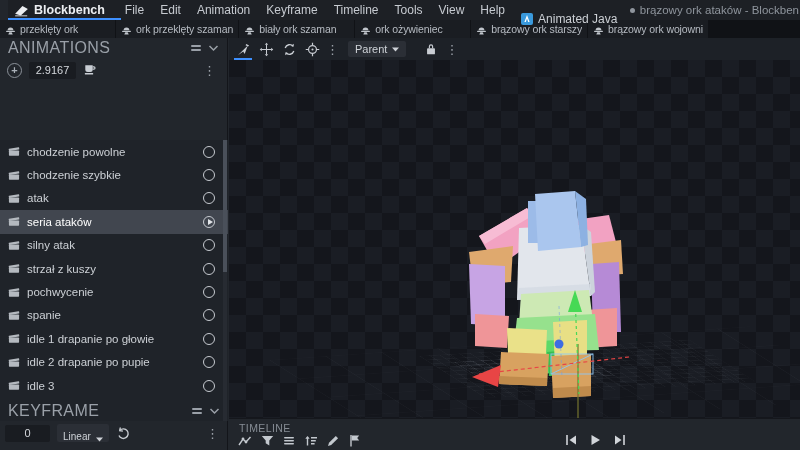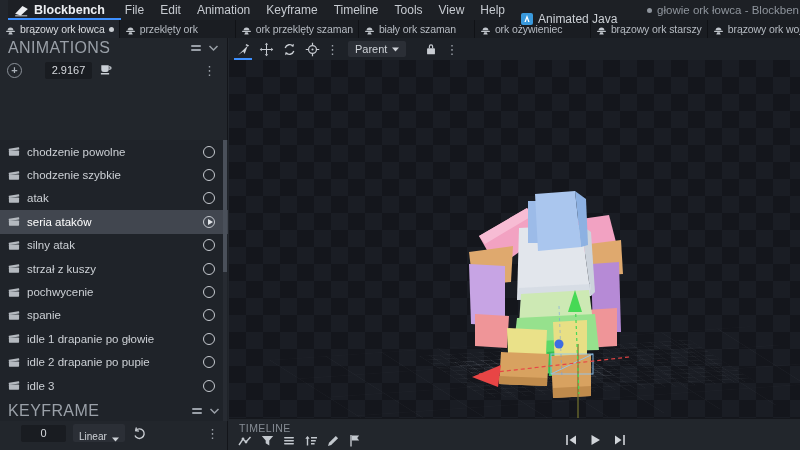--- a/index.html
+++ b/index.html
@@ -40,21 +40,21 @@
   .panel-header { height:20px; display:flex; align-items:center; padding:0 8px; gap:7px;
     color:#9aa0a8; font-size:16px; letter-spacing:.4px; }
   .panel-header .ph-label { flex:1; }
   .burger-icon { display:flex; flex-direction:column; gap:2.5px; }
   .burger-icon i { width:10px; height:2px; background:#9aa0a8; border-radius:1px; }
 
   .anim-controls { height:24px; display:flex; align-items:center; gap:7px; padding:0 7px; }
   .plus-circle { width:15px; height:15px; border:1.5px solid #8a9098; border-radius:50%;
     color:#aab0b8; font-size:11px; line-height:12px; text-align:center; font-weight:bold; }
   .num-box { width:47px; height:17px; background:#191c21; border-radius:2px; color:#d6d9de;
-    font-size:11px; text-align:center; line-height:17px;margin-left:16px; }
+    font-size:11px; text-align:center; line-height:17px; }
   .kebab { margin-left:auto; color:#9aa0a8; font-family:"DejaVu Sans",sans-serif; font-size:13px;
     line-height:1; padding-right:4px; }
 
   .anim-list { position:absolute; top:82px; left:0; width:228px; height:281px; background:#1f2329; overflow:hidden;margin-top:20px; }
   .anim-row { height:23.4px; display:flex; align-items:center; gap:7px; padding-left:8px;
     color:#ccd0d5; font-size:11.5px; }
   .anim-row .film { color:#b4b9bf; flex:0 0 auto; }
   .anim-row .a-label { flex:1 1 auto; overflow:hidden; white-space:nowrap; }
   .anim-row.selected { background:#41464f; color:#fff; }
   .play-circle { width:12px; height:12px; border:1.5px solid #c6cad0; border-radius:50%;
@@ -127,37 +127,26 @@
     <span class="plugin-item">
       <span class="aj-icon">
         <svg width="8" height="8" viewBox="0 0 8 8">
             <path d="M4 0 6.6 7H5.2L4 3.6 2.8 7H1.4Z" fill="#fff"></path>
           </svg>
       </span>
       <span>Animated Java</span>
     </span>
     <span class="win-title">
       <span class="win-dot"></span>
-      <span>głowie ork łowca - Blockben</span>
+      <span>brązowy ork ataków - Blockben</span>
     </span>
     <div class="menubar-accent"></div>
   </header>
 
   <div class="tabbar">
-    <div class="tab active">
-      <span class="tab-icon">
-        <svg width="11" height="11" viewBox="0 0 11 11" fill="currentColor">
-            <path d="M2.6 6.3a2.9 2.9 0 0 1 5.8 0Z"></path>
-            <rect x="1.1" y="6.8" width="8.8" height="1.1" rx=".5"></rect>
-            <path d="M4.3 8.3h2.4l1 2.2H3.3Z"></path>
-          </svg>
-      </span>
-      <span class="t-label">brązowy ork łowca</span>
-      <span class="t-dot"></span>
-    </div>
     <div class="tab">
       <span class="tab-icon">
         <svg width="11" height="11" viewBox="0 0 11 11" fill="currentColor">
             <path d="M2.6 6.3a2.9 2.9 0 0 1 5.8 0Z"></path>
             <rect x="1.1" y="6.8" width="8.8" height="1.1" rx=".5"></rect>
             <path d="M4.3 8.3h2.4l1 2.2H3.3Z"></path>
           </svg>
       </span>
       <span class="t-label">przeklęty ork</span>
     </div>

